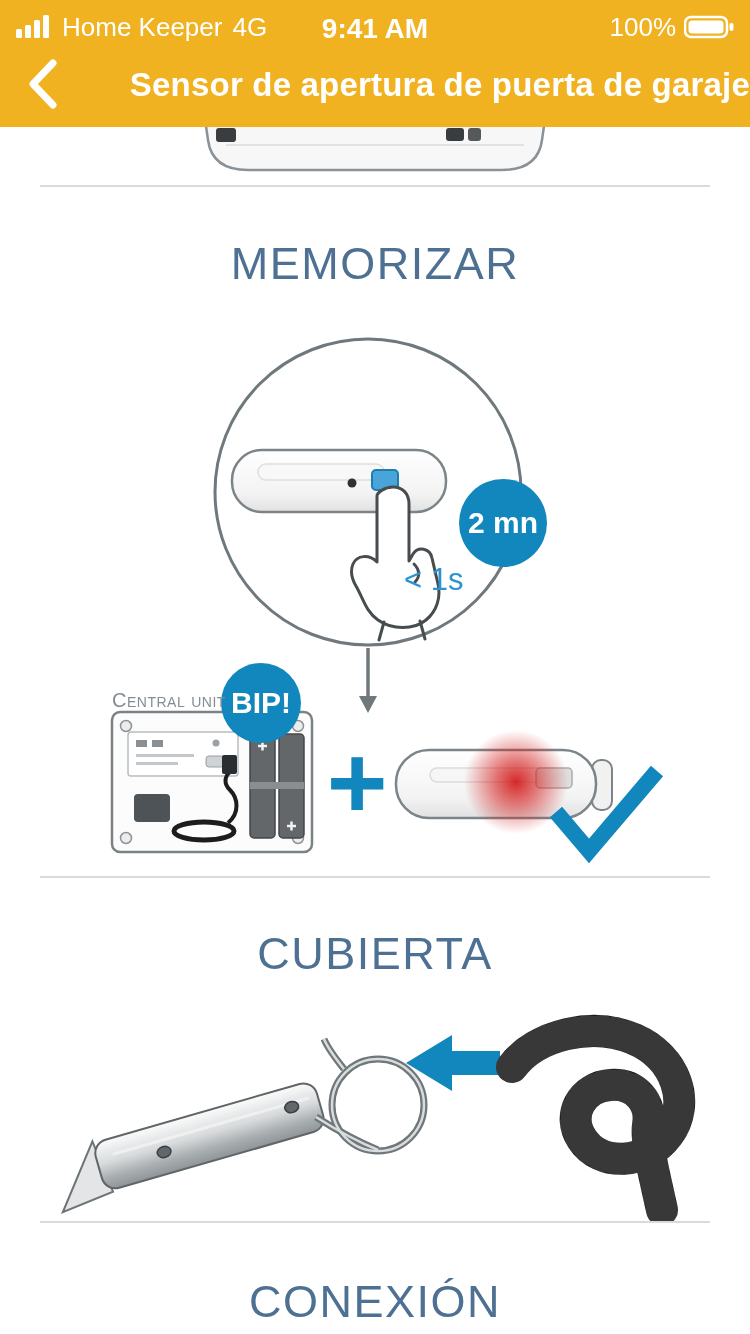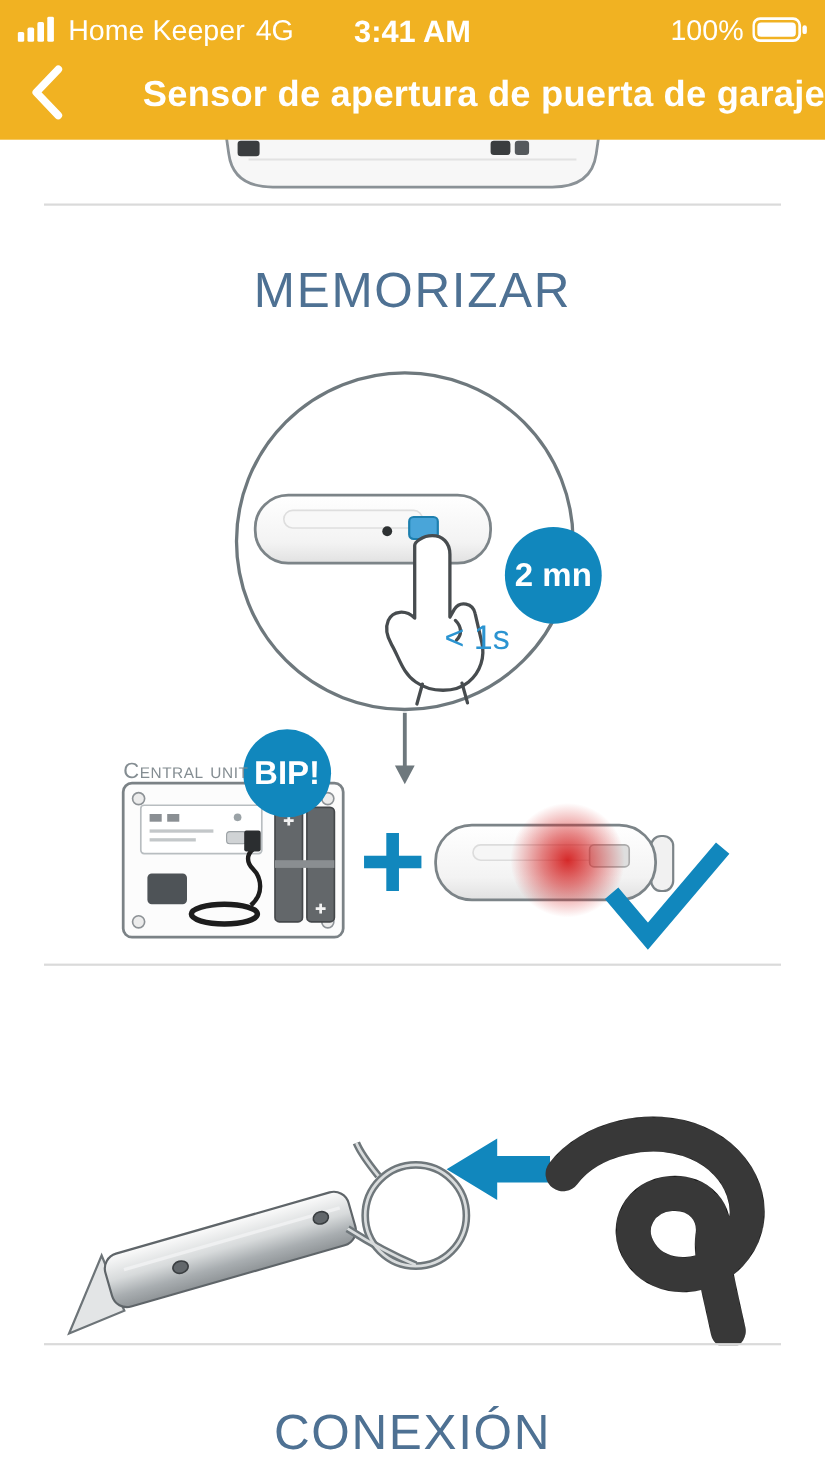--- a/index.html
+++ b/index.html
@@ -65,21 +65,21 @@
       <div class="sb-left">
         <svg width="36" height="24" viewBox="0 0 36 24">
           <rect x="0" y="14" width="6" height="9" rx="1.5" fill="#fff"></rect>
           <rect x="9" y="10" width="6" height="13" rx="1.5" fill="#fff"></rect>
           <rect x="18" y="5" width="6" height="18" rx="1.5" fill="#fff"></rect>
           <rect x="27" y="0" width="6" height="23" rx="1.5" fill="#fff"></rect>
         </svg>
         <span>Home Keeper</span>
         <span>4G</span>
       </div>
-      <div class="sb-time">3:41 AM</div>
+      <div class="sb-time">9:41 AM</div>
       <div class="sb-right">
         <span>100%</span>
         <svg width="50" height="24" viewBox="0 0 50 24">
           <rect x="1" y="2" width="42" height="20" rx="6" fill="none" stroke="#fff" stroke-width="2.5"></rect>
           <rect x="4.5" y="5.5" width="35" height="13" rx="3.5" fill="#fff"></rect>
           <rect x="45.5" y="8" width="4" height="8" rx="2" fill="#fff"></rect>
         </svg>
       </div>
     </div>
     <div class="navbar">
@@ -198,20 +198,21 @@
         <rect x="430" y="468" width="130" height="14" rx="7" fill="#f6f6f6" stroke="#dcdcdc" stroke-width="1.5"></rect>
         <rect x="536" y="468" width="36" height="20" rx="4" fill="#dedede" stroke="#ababab" stroke-width="1.5"></rect>
         <circle cx="516" cy="482" r="52" fill="url(#redGlow)"></circle>
       </g>
 
       <polyline points="556,512 589,551 657,471" fill="none" stroke="#1187BD" stroke-width="16"></polyline>
     </svg>
 
     <div class="divider" style="top:876px;"></div>
 
+    <div class="section-title" style="top:928px;">CUBIERTA</div>
 
     <svg class="illus" style="left:0; top:1005px;" width="750" height="218" viewBox="0 0 750 218">
       <defs>
         <linearGradient id="metalGrad" x1="0" y1="0" x2="0" y2="1">
           <stop offset="0" stop-color="#fbfbfb"></stop>
           <stop offset="0.45" stop-color="#d7dadb"></stop>
           <stop offset="0.75" stop-color="#a9aeb1"></stop>
           <stop offset="1" stop-color="#8f9497"></stop>
         </linearGradient>
       </defs>

